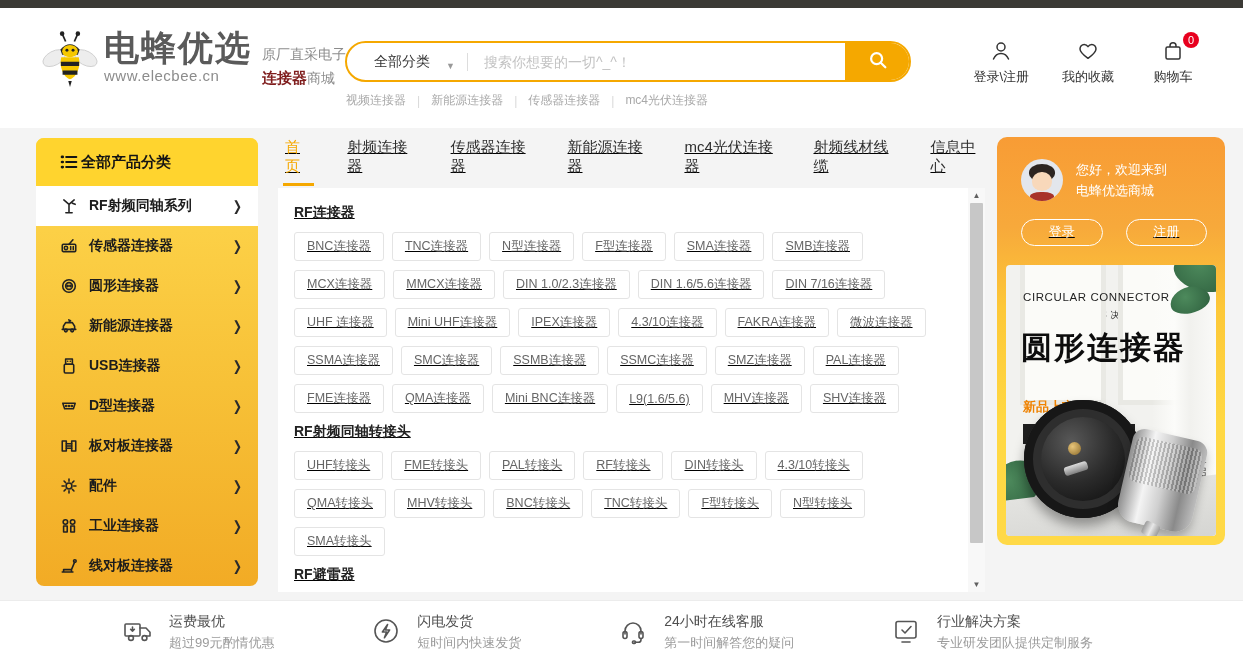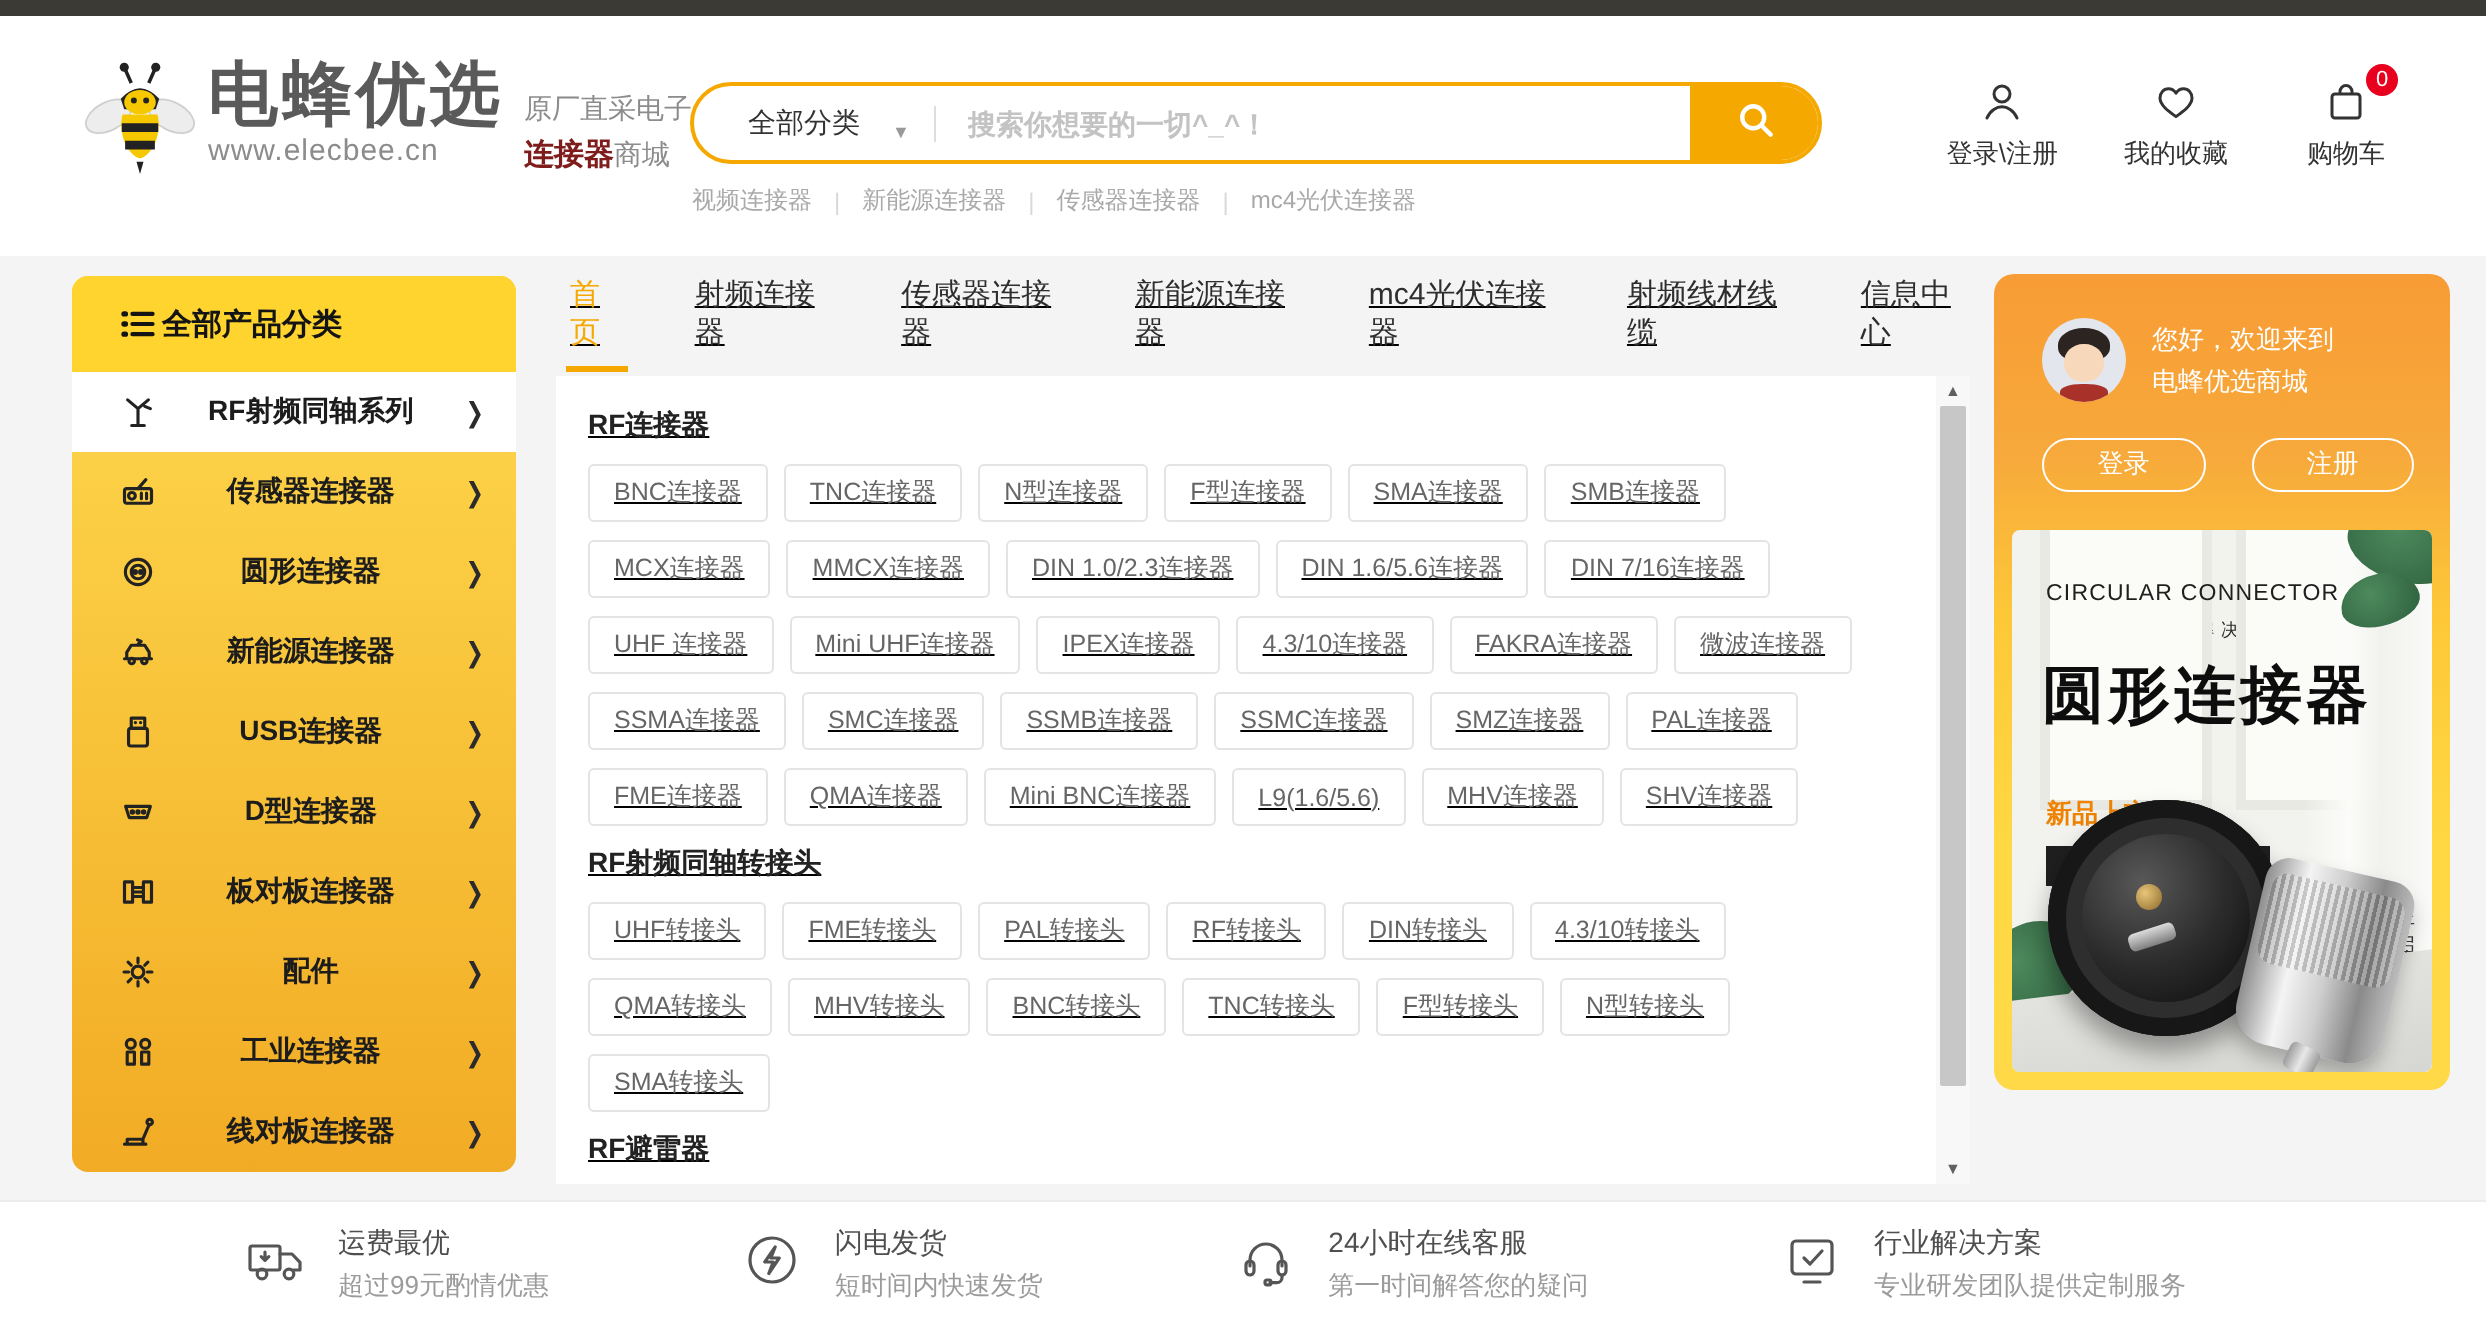--- a/index.html
+++ b/index.html
@@ -16,41 +16,41 @@
   .logo-title { font-size:35px; font-weight:bold; color:#5a5a5a; letter-spacing:2px; line-height:1.05; }
   .logo-url { font-size:15px; color:#8c8c8c; letter-spacing:.5px; }
   .logo-tag { font-size:14px; color:#8c8c8c; line-height:1.55; padding-top:14px; padding-left:4px; }
   .logo-tag .hl { color:#7f1d1d; font-weight:bold; font-size:15px; }
 
   
   .search { position:absolute; left:345px; top:33px; width:566px; height:41px; border:2px solid #f5a800; border-radius:22px; background:#fff; display:flex; align-items:center; overflow:hidden; }
   .search-cat { width:120px; padding-left:27px; display:flex; align-items:flex-end; gap:16px; font-size:14px; color:#333; cursor:pointer; flex-shrink:0; }
   .caret { color:#999; font-size:9px; }
   .search-divider { width:1px; height:18px; background:#ddd; flex-shrink:0; }
-  .search input { flex:1; min-width:0; border:none; outline:none; padding-left:16px; font-size:14px; color:#701a75; background:transparent;font-weight:bold; }
+  .search input { flex:1; min-width:0; border:none; outline:none; padding-left:16px; font-size:14px; color:#701a75; background:transparent; }
   .search input::placeholder { color:#c3c3c3; }
   .search-btn { width:66px; height:41px; margin:-2px -2px -2px 0; border:none; background:#f5a800; display:flex; align-items:center; justify-content:center; cursor:pointer; border-radius:0 22px 22px 0; flex-shrink:0; }
 
   .hotlinks { position:absolute; left:346px; top:84px; display:flex; align-items:center; font-size:12px; color:#a9a9a9; }
   .hotlink { cursor:pointer; }
   .hot-sep { color:#d9d9d9; margin:0 11px; }
 
   .user-actions { position:absolute; right:44px; top:31px; display:flex; gap:33px; }
   .action { position:relative; display:flex; flex-direction:column; align-items:center; gap:2px; font-size:13px; color:#333; cursor:pointer; min-width:52px; }
   .badge { position:absolute; top:-7px; right:0px; min-width:16px; height:16px; border-radius:50%; background:#e8001e; color:#fff; font-size:11px; display:flex; align-items:center; justify-content:center; }
 
   
   .content { position:relative; height:472px; background:#f4f4f4; }
 
   
   .sidebar { position:absolute; left:36px; top:10px; width:222px; height:448px; border-radius:8px; overflow:hidden; background:linear-gradient(180deg,#ffd94f 0%,#f7c137 55%,#f2ab25 100%); }
   .sidebar-head { height:48px; background:#ffd42e; display:flex; align-items:center; gap:3px; padding-left:23px; font-size:15px; font-weight:bold; color:#141414; }
   .side-item { height:40px; display:flex; align-items:center; gap:11px; padding:0 16px 0 23px; font-size:14px; font-weight:bold; color:#1c1c1c; cursor:pointer; }
   .side-item.active { background:#fff; }
-  .side-label { flex:1;text-align:center; }
+  .side-label { flex:1; }
   .chev { font-size:13px; color:#2b2b2b; font-weight:normal; transform:scaleY(1.25); }
   .side-ic { display:flex; width:19px; justify-content:center; }
 
   
   .center { position:absolute; left:278px; top:10px; width:707px;text-decoration:underline; }
   .tabs { height:40px; display:flex; align-items:center; gap:35px; font-size:15px; color:#2e2e2e; padding-left:7px; }
   .tab { cursor:pointer; position:relative; padding-bottom:2px; }
   .tab.active { color:#f5a800; }
   .tab.active::after { content:""; position:absolute; left:-2px; right:-2px; bottom:-8px; height:3px; background:#f5a800; }
   .panel { position:relative; margin-top:10px; width:707px; height:404px; background:#fff; overflow:hidden; padding:6px 30px 0 16px; }
@@ -66,21 +66,21 @@
 
   
   .rightpanel { position:absolute; left:997px; top:9px; width:228px; height:408px; border-radius:10px; overflow:hidden; background:linear-gradient(180deg,#f89c35 0%,#f7a93b 22%,#fdc838 42%,#ffd843 70%,#ffd947 100%); }
   .user-area { padding:22px 18px 0 24px; }
   .user-row { display:flex; align-items:center; gap:13px; }
   .avatar { position:relative; width:42px; height:42px; border-radius:50%; background:#e3e6ec; overflow:hidden; flex-shrink:0; }
   .av-hair { position:absolute; top:5px; left:8px; right:8px; height:17px; background:#2c2420; border-radius:50% 50% 42% 42%; }
   .av-face { position:absolute; top:13px; left:11px; right:11px; height:19px; background:#f8d8ba; border-radius:48%; }
   .av-collar { position:absolute; bottom:0; left:9px; right:9px; height:9px; background:#a8322a; border-radius:45% 45% 0 0; }
   .greeting { color:#fff; font-size:13px; line-height:1.65; }
-  .ghost-row { display:flex; justify-content:center; gap:23px; margin-top:17px; }
+  .ghost-row { display:flex; justify-content:center; gap:23px; margin-top:17px;text-decoration:underline; }
   .ghost-btn { width:84px; height:27px; border:1px solid #fff; border-radius:14px; background:transparent; color:#fff; font-size:13px; cursor:pointer; }
 
   
   .banner { position:absolute; left:9px; right:9px; top:128px; bottom:9px; border-radius:4px; background:#f2f2ef; overflow:hidden; }
   .pane { position:absolute; background:#fbfbf8; border:5px solid #e9e9e4; }
   .curtain { position:absolute; right:0; top:0; bottom:0; width:64px; background:linear-gradient(90deg,rgba(255,255,255,0) 0%,rgba(252,252,250,.95) 35%,#f1f1ee 60%,#fafaf8 100%); }
   .leaf { position:absolute; background:radial-gradient(circle at 40% 35%,#4d8a5c,#2d5e3d); border-radius:52% 48% 55% 45%/60% 55% 45% 40%; }
   .b-rule { width:46px; height:3px; background:#f5a800; margin:14px 0 9px 17px; }
   .b-en { margin-left:17px; font-size:11.5px; color:#1f1f1f; letter-spacing:.6px; position:relative; }
   .b-sub { margin:6px 0 5px 17px; font-size:9px; color:#2c2c2c; letter-spacing:3.5px; }

